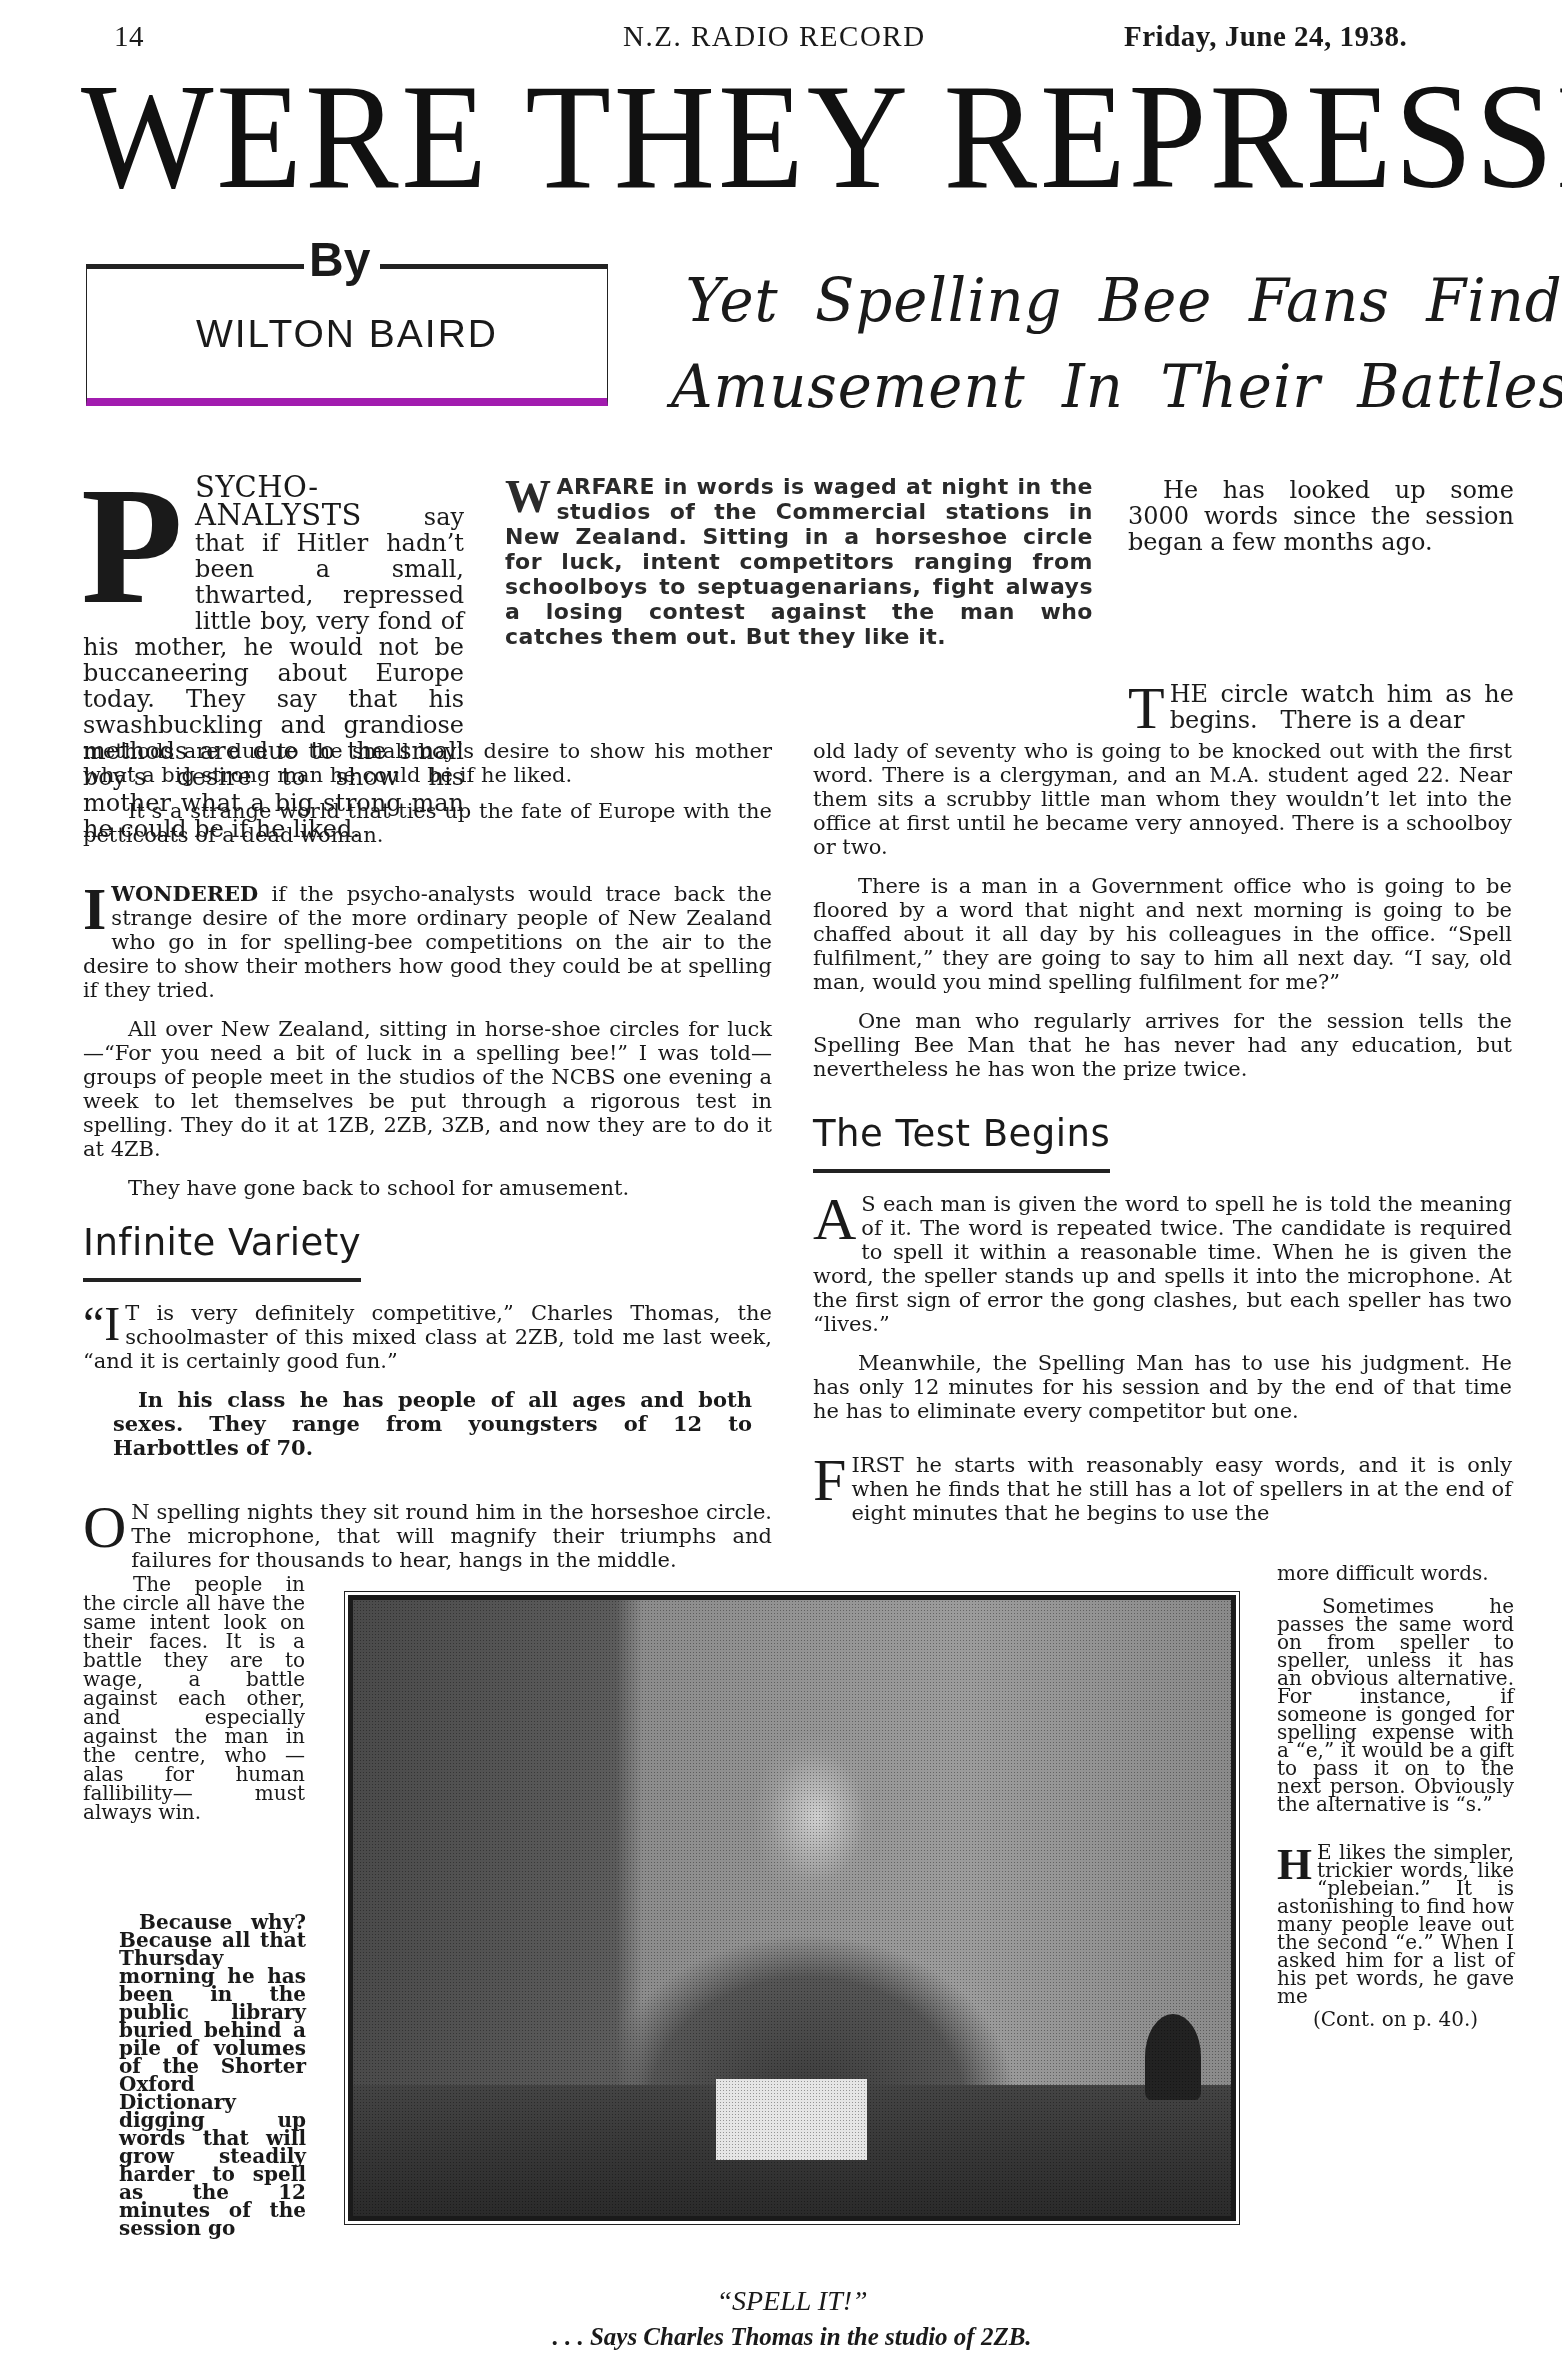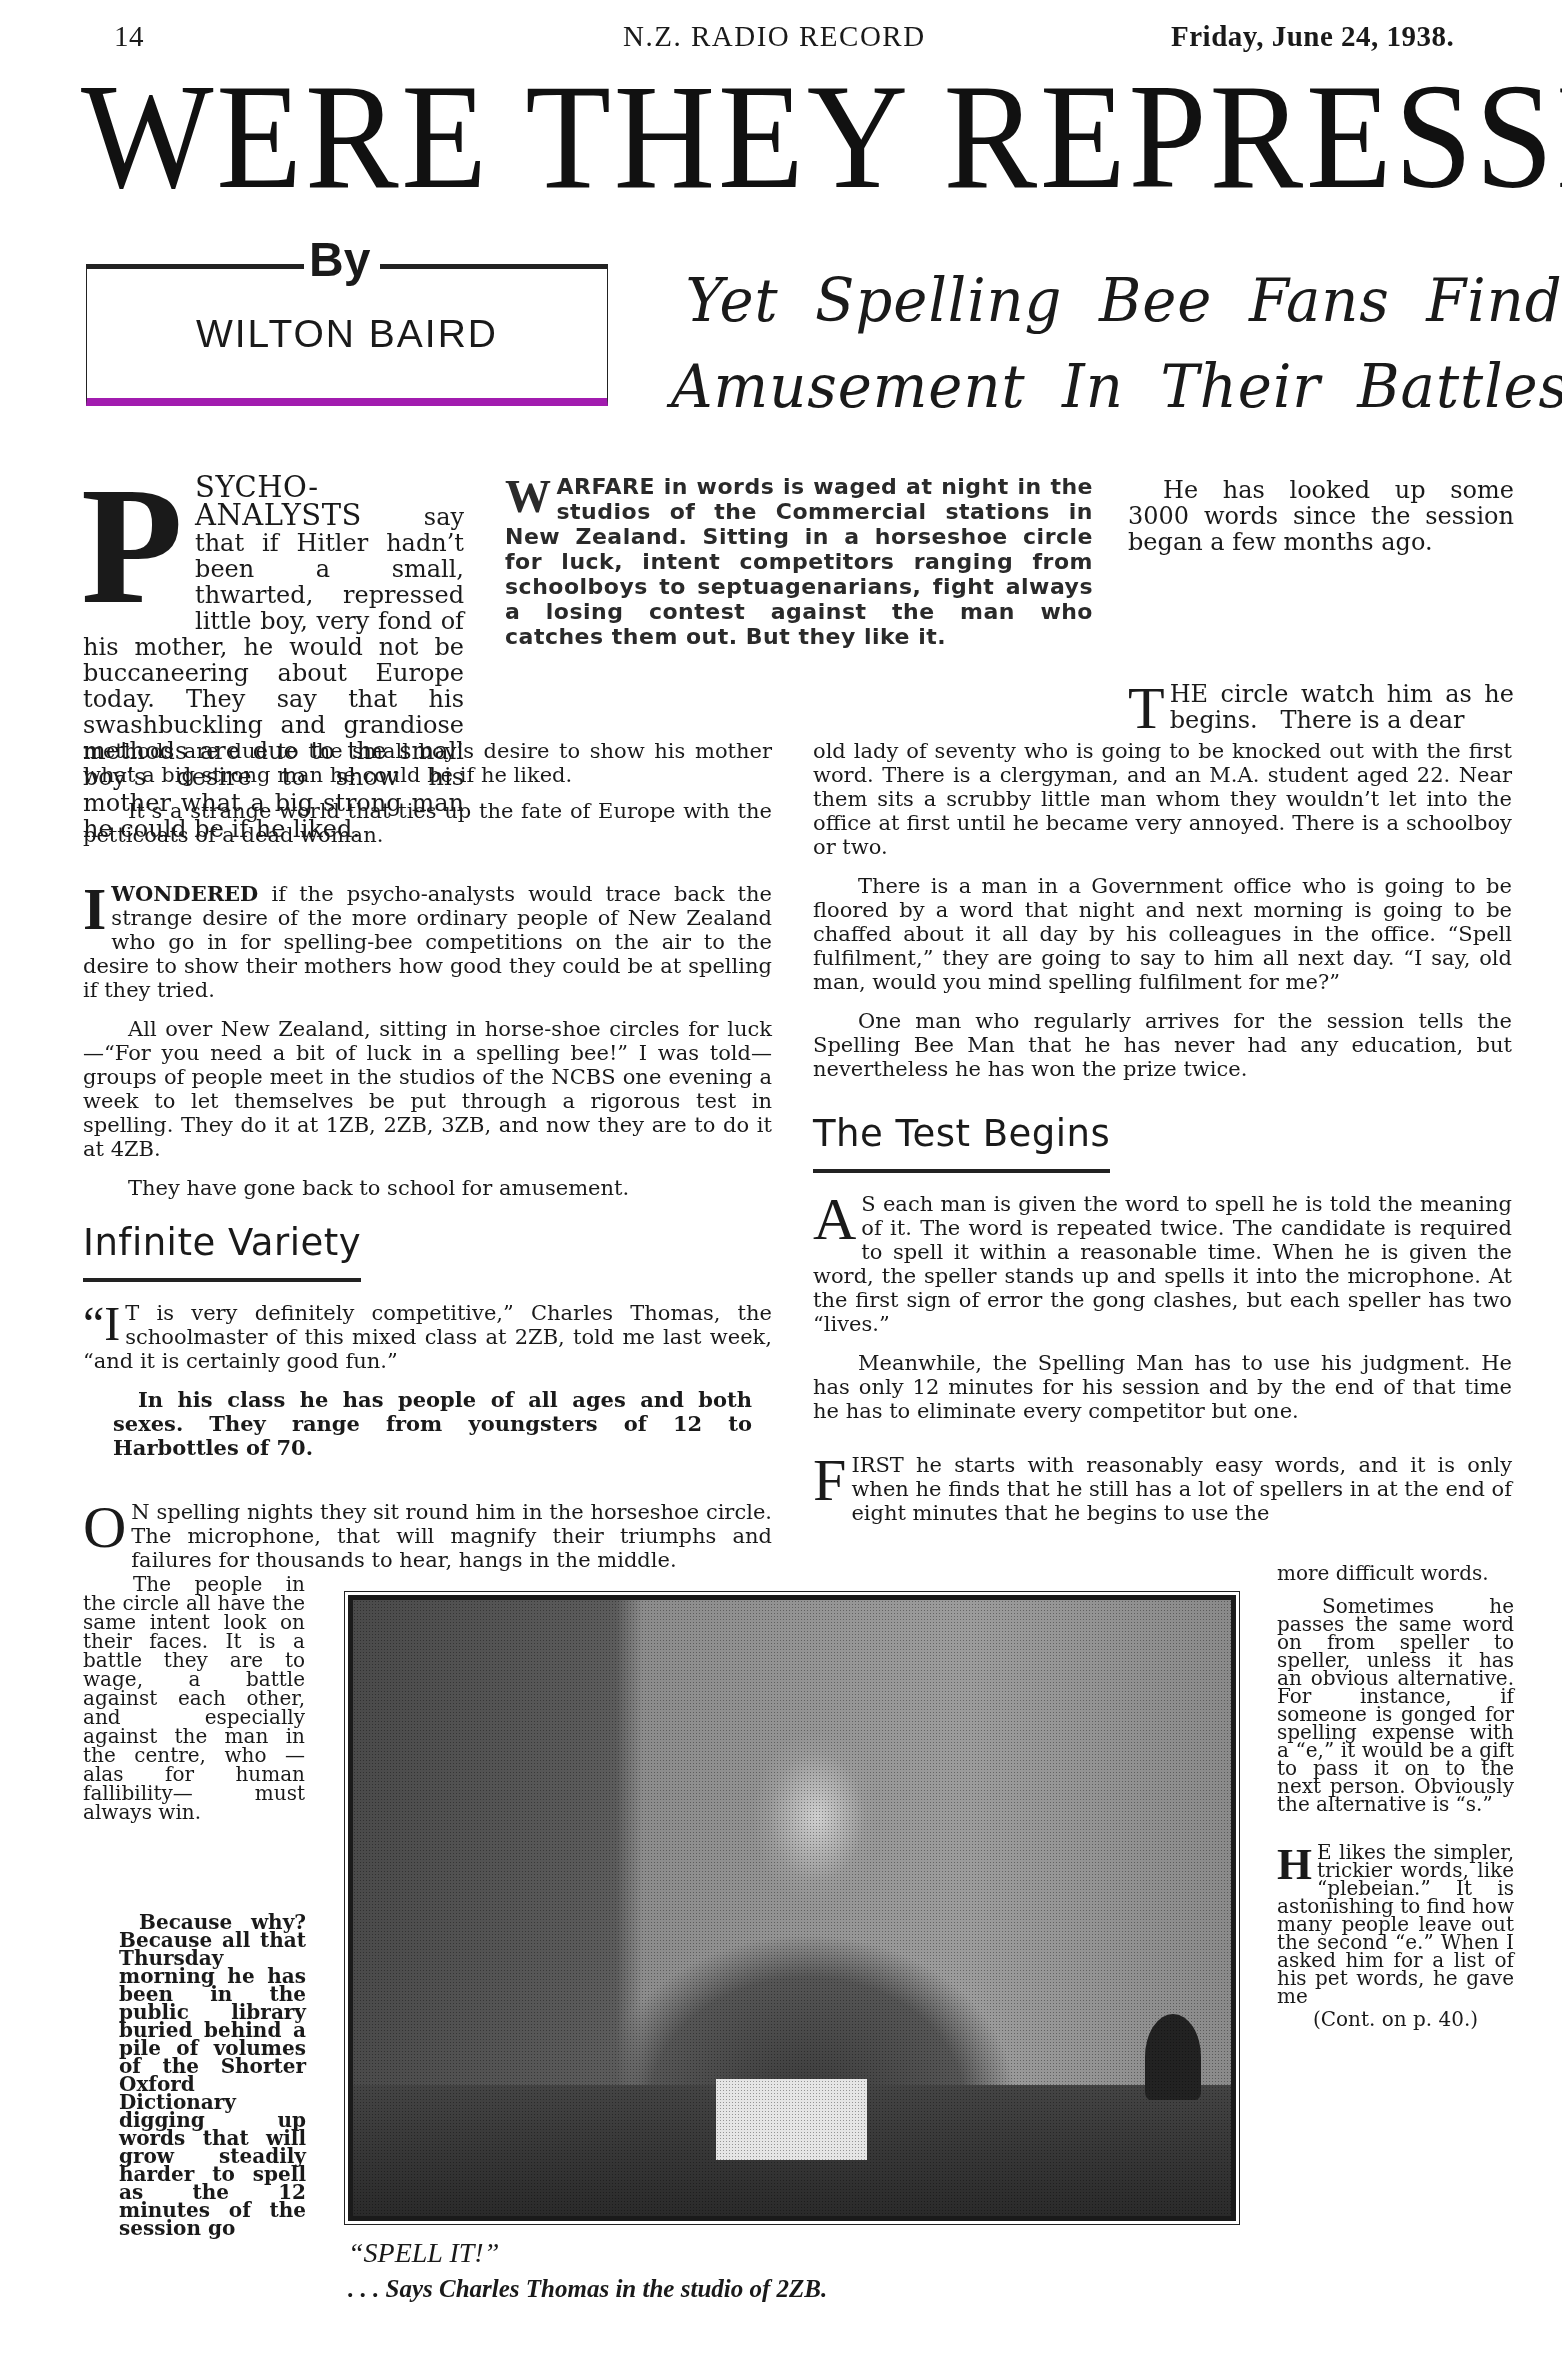--- a/index.html
+++ b/index.html
@@ -75,28 +75,28 @@
       linear-gradient(90deg, #4a4a4a 0%, #5c5c5c 30%, #8c8c8c 33%, #9c9c9c 70%, #8a8a8a 100%);
   }
   .photo .desk { position: absolute; left: 0; right: 0; bottom: 0; height: 131px; background: linear-gradient(#444, #2a2a2a); }
   .photo .paper { position: absolute; left: 363px; bottom: 56px; width: 151px; height: 81px; background: #e6e6e6; }
   .photo .mic { position: absolute; right: 30px; top: 414px; width: 56px; height: 86px; border-radius: 50% 50% 10% 10%; background: #222; }
   .photo .halftone {
     position: absolute; inset: 0;
     background-image: radial-gradient(rgba(0,0,0,0.35) 0.6px, transparent 0.8px);
     background-size: 3px 3px;
   }
-  .caption { left: 348px; width: 888px; text-align: left; font-style: italic; font-family: "Liberation Serif", serif; }
+  .caption { left: 348px; width: 888px; text-align: center; font-style: italic; font-family: "Liberation Serif", serif; margin-top: 48px; }
 </style>
 </head>
 <body>
 
 <div class="abs runhead" style="left:114px;">14</div>
 <div class="abs runhead" style="left:623px; letter-spacing:1.5px;">N.Z. RADIO RECORD</div>
-<div class="abs runhead" style="left:1171px; font-weight:bold;">Friday, June 24, 1938.</div>
+<div class="abs runhead" style="left:1124px; font-weight:bold;">Friday, June 24, 1938.</div>
 
 <div class="abs headline">WERE THEY REPRESSED?</div>
 
 <div class="abs byline-box">
   <span class="by-word">By</span>
   <div class="by-name">WILTON BAIRD</div>
 </div>
 
 <div class="abs subhead">
   <span class="l1">Yet Spelling Bee Fans Find</span>

